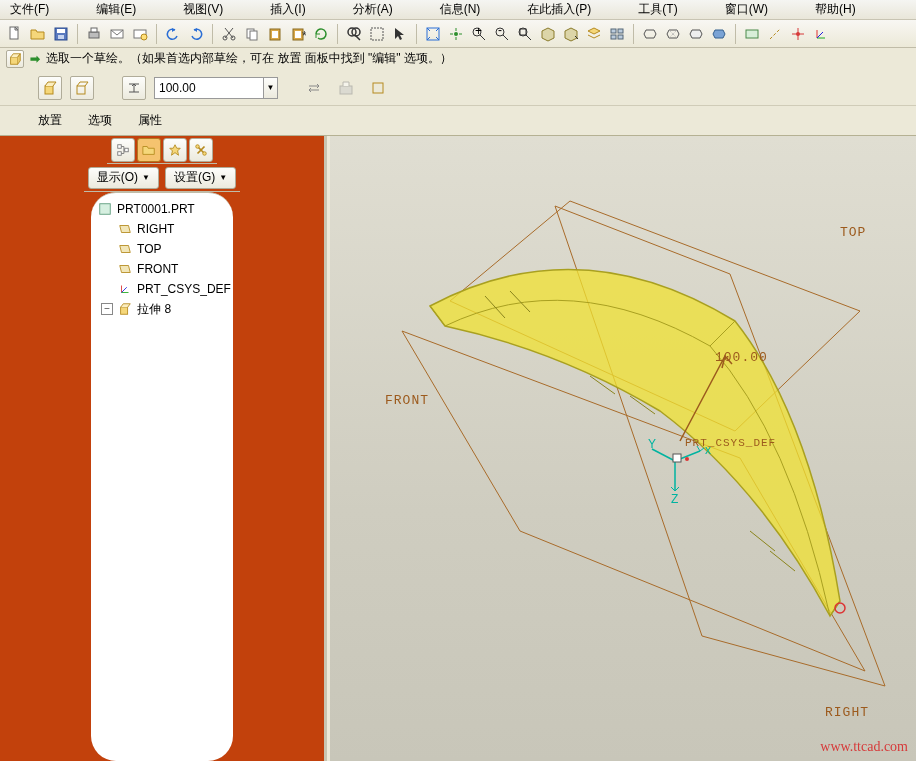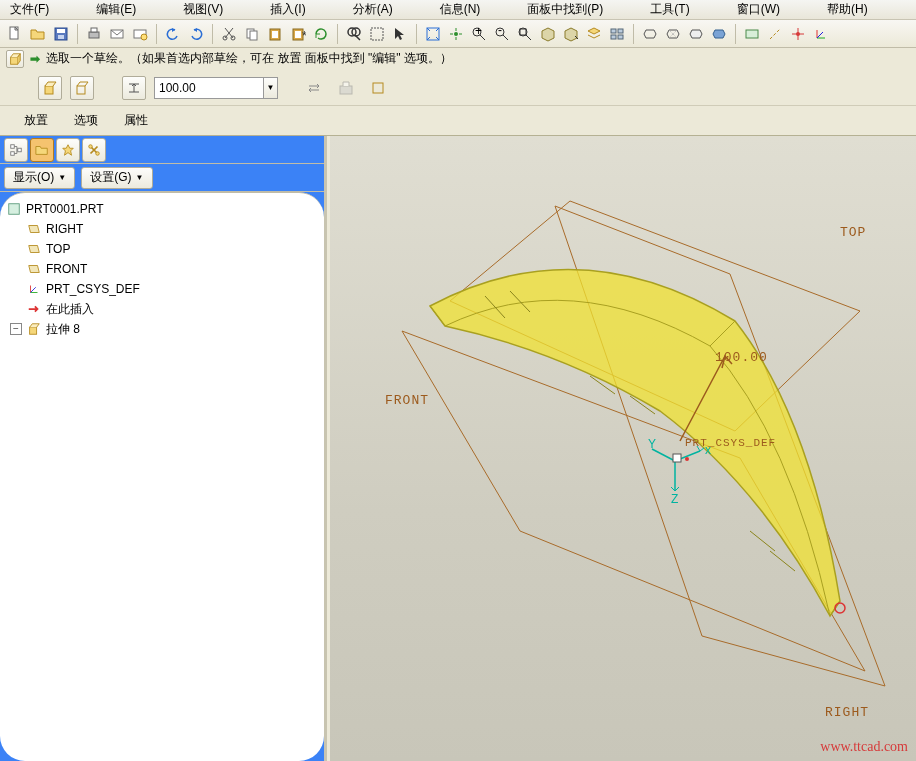--- a/index.html
+++ b/index.html
@@ -16,25 +16,25 @@
 .tb-btn svg { width: 16px; height: 16px; }
 
 
 .dashboard { height: 88px; border-bottom: 1px solid #b5b193; display: flex; flex-direction: column; }
 .dash-msg { height: 22px; display: flex; align-items: center; padding-left: 6px; gap: 6px; background: #ece9d8; }
 .dash-msg .arrow { color: #2d8f2d; font-weight: bold; }
 .dash-controls { height: 36px; display: flex; align-items: center; padding-left: 38px; gap: 8px; background: #ece9d8; }
 .dash-ico { width: 24px; height: 24px; display: flex; align-items: center; justify-content: center; border: 1px solid #b0ac99; border-radius: 2px; background: linear-gradient(#fdfdfb,#eceadd); }
 .dash-input { width: 110px; height: 22px; border: 1px solid #999; padding: 0 4px; background: #fff; display: inline-flex; align-items: center; }
 .dash-drop { width: 14px; height: 22px; border: 1px solid #999; border-left: none; display: inline-flex; align-items: center; justify-content: center; background: linear-gradient(#fdfdfb,#eceadd); font-size: 8px; }
-.dash-tabs { height: 30px; display: flex; align-items: flex-end; padding-left: 20px; gap: 18px; border-top: 1px solid #d0ccb8; }
+.dash-tabs { height: 30px; display: flex; align-items: flex-end; padding-left: 34px; gap: 18px; border-top: 1px solid #d0ccb8; }
 .dash-tab { padding: 4px 4px; border-bottom: 2px solid transparent; }
 
 
-.leftcol { position: absolute; left: 0; top: 136px; width: 327px; bottom: 0; display: flex; flex-direction: column; background: #3b82f6; border-right: 3px solid #c8c4b0; }
+.leftcol { position: absolute; left: 0; top: 136px; width: 327px; bottom: 0; display: flex; flex-direction: column; background: #c2410c; border-right: 3px solid #c8c4b0; align-items: center; }
 .leftcol .sel-toolbar { height: 28px; display: flex; align-items: center; padding: 0 4px; gap: 2px; border-bottom: 1px solid #c0bca8; }
 .sel-tab { width: 24px; height: 24px; display: flex; align-items: center; justify-content: center; border: 1px solid #b0ac99; border-radius: 3px; background: linear-gradient(#fdfdfb,#eceadd); }
 .sel-tab.active { background: #f5c36f; border-color: #b27a1f; }
 .sel-drop { height: 22px; border: 1px solid #b0ac99; border-radius: 3px; background: linear-gradient(#fdfdfb,#eceadd); padding: 0 8px; display: inline-flex; align-items: center; gap: 4px; }
 .model-tree { flex: 1; background: #fff; border-top: 1px solid #c0bca8; overflow: auto; padding: 6px 2px; border-radius: 25px; }
 .mt-row { display: flex; align-items: center; height: 20px; gap: 4px; padding-left: 4px; }
 .mt-row.d1 { padding-left: 24px; }
 .mt-row.d2 { padding-left: 44px; }
 .mt-ico { width: 16px; height: 14px; display: inline-flex; align-items: center; justify-content: center; }
 .mt-exp { width: 12px; height: 12px; border: 1px solid #888; display: inline-flex; align-items: center; justify-content: center; font-size: 10px; line-height: 1; color: #444; background: #fff; }
@@ -48,21 +48,21 @@
 </head>
 <body>
 
 <div class="menubar">
   <span>文件(F)</span>
   <span>编辑(E)</span>
   <span>视图(V)</span>
   <span>插入(I)</span>
   <span>分析(A)</span>
   <span>信息(N)</span>
-  <span>面板中找到(P)</span>
+  <span>在此插入(P)</span>
   <span>工具(T)</span>
   <span>窗口(W)</span>
   <span>帮助(H)</span>
 </div>
 
 <div class="toolbar">
   <div class="tb-btn">
       <svg viewBox="0 0 16 16">
         <rect x="3" y="1" width="8" height="12" fill="#fff" stroke="#6a6a6a"></rect>
         <path d="M8 1 L11 4 L8 4 Z" fill="#d8d8d8" stroke="#6a6a6a"></path>
@@ -410,28 +410,20 @@
     </div>
     <div class="mt-row d1">
       <span class="mt-ico">
           <svg width="14" height="14" viewBox="0 0 16 16">
             <line x1="4" y1="12" x2="4" y2="4" stroke="#d33"></line>
             <line x1="4" y1="12" x2="12" y2="12" stroke="#2a2"></line>
             <line x1="4" y1="12" x2="10" y2="6" stroke="#22d"></line>
           </svg>
         </span>
       <span>PRT_CSYS_DEF</span>
-    </div>
-    <div class="mt-row d1">
-      <span class="mt-ico">
-          <svg width="14" height="14" viewBox="0 0 16 16">
-            <path d="M2 8 L12 8 M9 5 L12 8 L9 11" fill="none" stroke="#d33" stroke-width="2"></path>
-          </svg>
-        </span>
-      <span>在此插入</span>
     </div>
     <div class="mt-row" style="padding-left:8px">
       <span class="mt-exp">−</span>
       <span class="mt-ico">
           <svg width="14" height="14" viewBox="0 0 16 16">
             <rect x="3" y="6" width="8" height="8" fill="#f5d77a" stroke="#b58a1f"></rect>
             <path d="M3 6 L6 2 L14 2 L11 6" fill="#fbeec0" stroke="#b58a1f"></path>
           </svg>
         </span>
       <span>拉伸 8</span>

